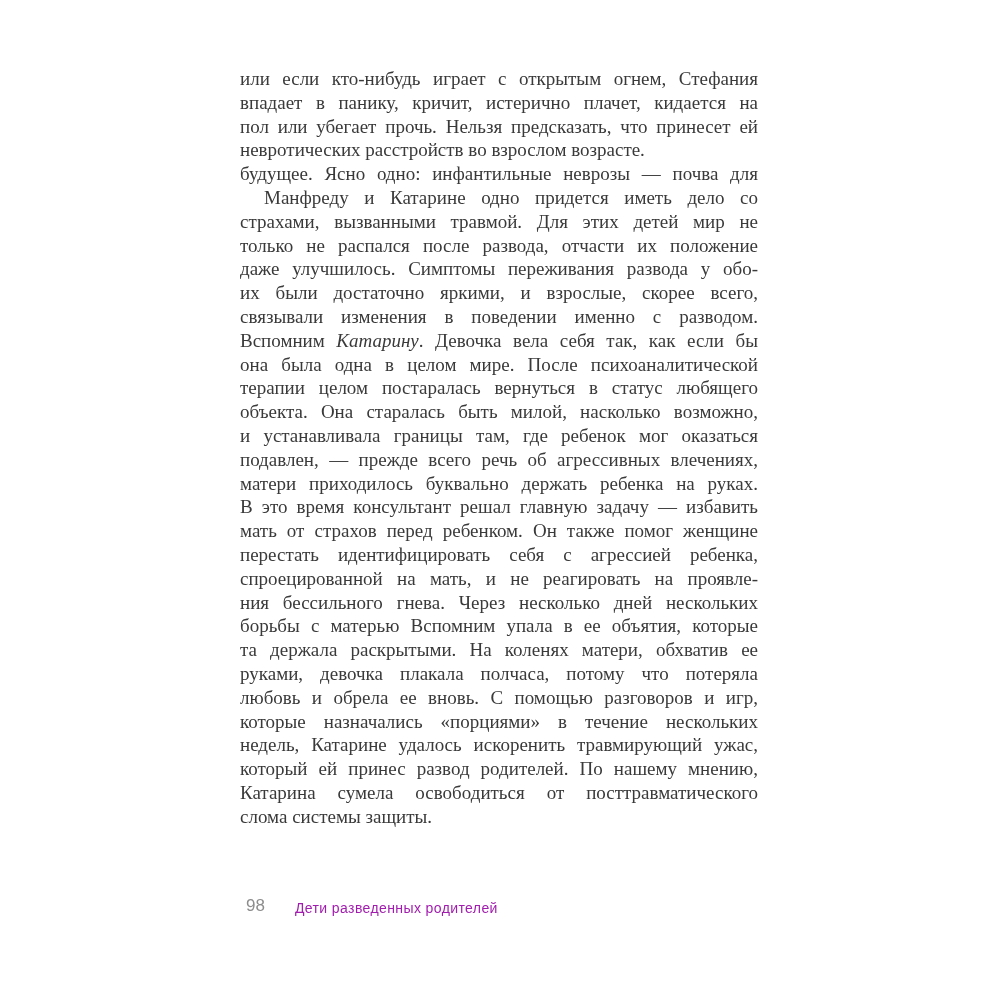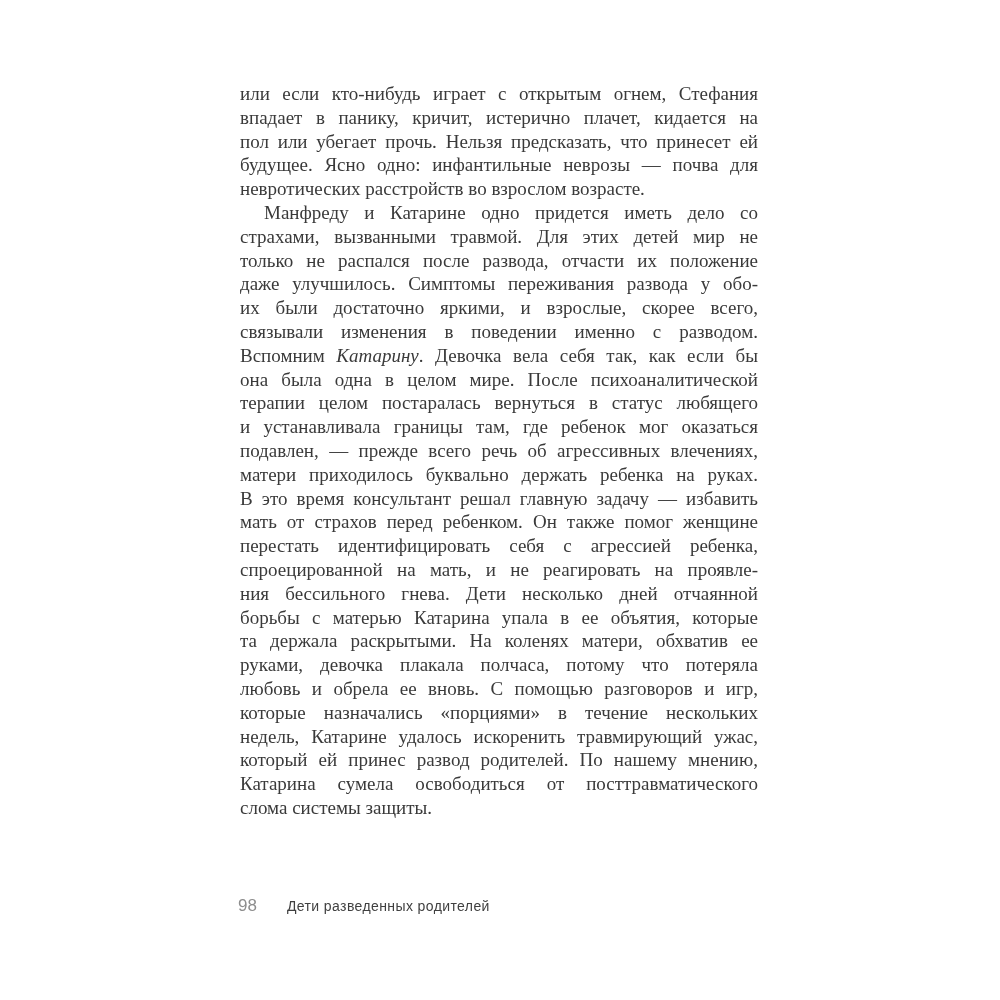--- a/index.html
+++ b/index.html
@@ -11,85 +11,86 @@
     position: relative;
     width: 1000px;
     height: 1000px;
     background: #ffffff;
     overflow: hidden;
     font-family: "Liberation Serif", "DejaVu Serif", serif;
   }
   .text-block {
     position: absolute;
     left: 240px;
-    top: 82px;
+    top: 67px;
     width: 518px;
     font-size: 19px;
     line-height: 23.8px;
     color: #3a3a3a;
   }
   .line {
     text-align: justify;
     text-align-last: justify;
     white-space: normal;
   }
   .line.line-last {
     text-align-last: left;
   }
   .line.indent {
     text-indent: 24px;
   }
   .footer {
     position: absolute;
-    left: 238px;
+    left: 246px;
     top: 896px;
     display: flex;
-    align-items: center;
+    align-items: flex-end;
     font-family: "Liberation Sans", "DejaVu Sans", sans-serif;
   }
   .page-number {
     font-size: 17px;
     color: #8d8d8d;
   }
   .running-title {
     margin-left: 30px;
     font-size: 14px;
-    color: #404040;
+    color: #a21caf;
     letter-spacing: 0.4px;
   }
   i { font-style: italic; margin-top: 46px; }
 </style>
 </head>
 <body>
 
 <div class="page">
   <main class="text-block" id="text-block">
       <div class="line"><span>или если кто-нибудь играет с открытым огнем, Стефания</span></div>
       <div class="line"><span>впадает в панику, кричит, истерично плачет, кидается на</span></div>
       <div class="line"><span>пол или убегает прочь. Нельзя предсказать, что принесет ей</span></div>
+      <div class="line line-last"><span>невротических расстройств во взрослом возрасте.</span></div>
       <div class="line"><span>будущее. Ясно одно: инфантильные неврозы — почва для</span></div>
-      <div class="line line-last"><span>невротических расстройств во взрослом возрасте.</span></div>
       <div class="line indent"><span>Манфреду и Катарине одно придется иметь дело со</span></div>
       <div class="line"><span>страхами, вызванными травмой. Для этих детей мир не</span></div>
       <div class="line"><span>только не распался после развода, отчасти их положение</span></div>
       <div class="line"><span>даже улучшилось. Симптомы переживания развода у обо-</span></div>
       <div class="line"><span>их были достаточно яркими, и взрослые, скорее всего,</span></div>
       <div class="line"><span>связывали изменения в поведении именно с разводом.</span></div>
       <div class="line"><span>Вспомним </span><i>Катарину</i><span>. Девочка вела себя так, как если бы</span></div>
       <div class="line"><span>она была одна в целом мире. После психоаналитической</span></div>
       <div class="line"><span>терапии целом постаралась вернуться в статус любящего</span></div>
+      <div class="line"><span>объекта. Она старалась быть милой, насколько возможно,</span></div>
       <div class="line"><span>и устанавливала границы там, где ребенок мог оказаться</span></div>
       <div class="line"><span>подавлен, — прежде всего речь об агрессивных влечениях,</span></div>
       <div class="line"><span>матери приходилось буквально держать ребенка на руках.</span></div>
       <div class="line"><span>В это время консультант решал главную задачу — избавить</span></div>
       <div class="line"><span>мать от страхов перед ребенком. Он также помог женщине</span></div>
       <div class="line"><span>перестать идентифицировать себя с агрессией ребенка,</span></div>
       <div class="line"><span>спроецированной на мать, и не реагировать на проявле-</span></div>
-      <div class="line"><span>ния бессильного гнева. Дети несколько дней отчаянной</span></div>
-      <div class="line"><span>борьбы с матерью Катарина упала в ее объятия, которые</span></div>
+      <div class="line"><span>ния бессильного гнева. Через несколько дней нескольких</span></div>
+      <div class="line"><span>борьбы с матерью Вспомним упала в ее объятия, которые</span></div>
       <div class="line"><span>та держала раскрытыми. На коленях матери, обхватив ее</span></div>
       <div class="line"><span>руками, девочка плакала полчаса, потому что потеряла</span></div>
       <div class="line"><span>любовь и обрела ее вновь. С помощью разговоров и игр,</span></div>
       <div class="line"><span>которые назначались «порциями» в течение нескольких</span></div>
       <div class="line"><span>недель, Катарине удалось искоренить травмирующий ужас,</span></div>
       <div class="line"><span>который ей принес развод родителей. По нашему мнению,</span></div>
       <div class="line"><span>Катарина сумела освободиться от посттравматического</span></div>
       <div class="line line-last"><span>слома системы защиты.</span></div>
     </main>
   <footer class="footer">

